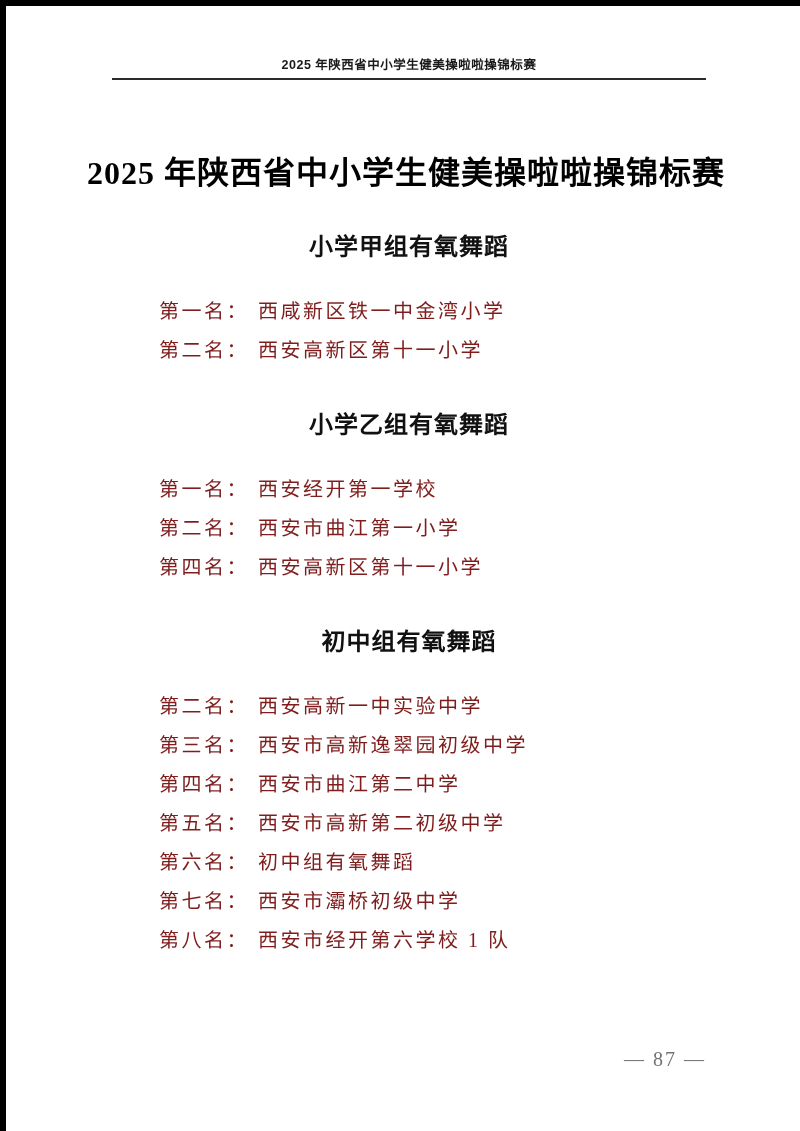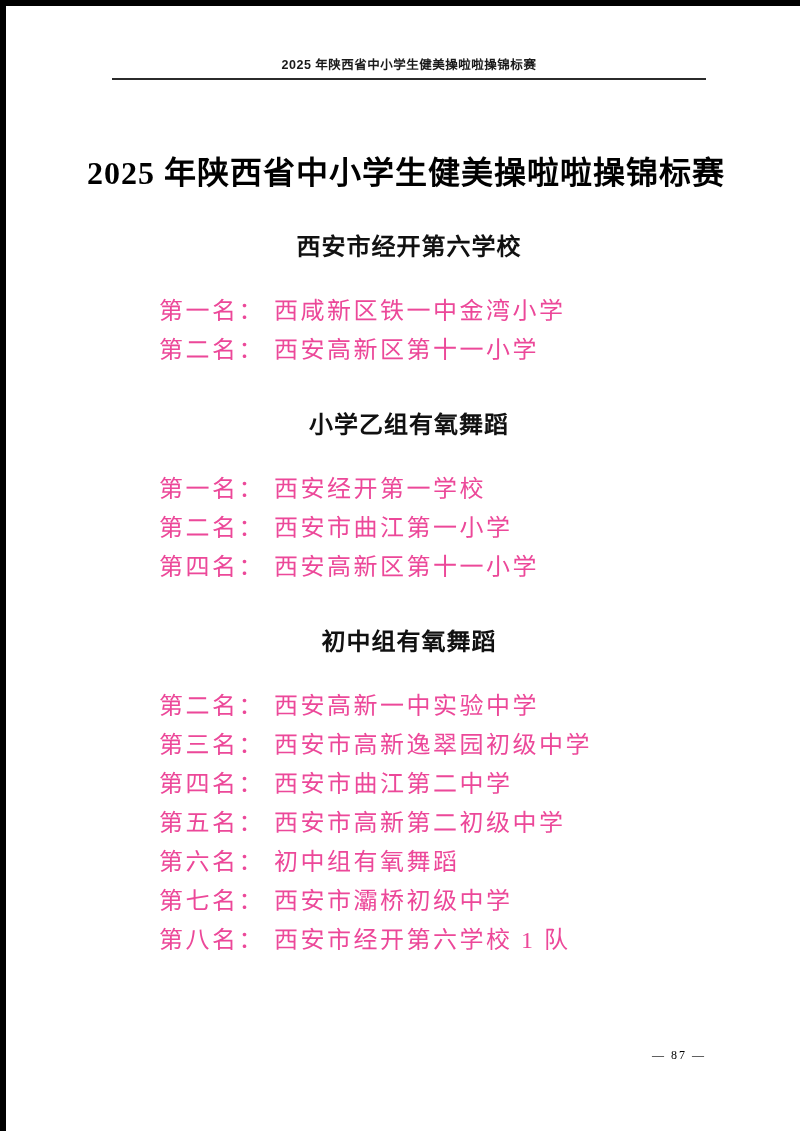--- a/index.html
+++ b/index.html
@@ -70,56 +70,56 @@
     color: #111111;
   }
   .section + .section .section-heading {
     margin-top: 40px;
   }
   .results {
     margin-top: 30px;
     padding-left: 47px;
   }
   .result-row {
-    font-size: 24px;
+    font-size: 20px;
     line-height: 39px;
     letter-spacing: 2.5px;
-    color: #ec4899;
+    color: #7f1d1d;
     white-space: nowrap;
   }
   .rank {
     margin-right: 9px;
   }
   
   .doc-footer {
     position: absolute;
     top: 1042px;
     right: 98px;
-    font-size: 12px;
+    font-size: 20px;
     letter-spacing: 2px;
-    color: #000000;
+    color: #737373;
     font-family: "Liberation Serif", serif;
   }
 </style>
 </head>
 <body>
 
 <div class="page">
 
   <div class="doc-header">
     <span class="doc-header-text">2025 年陕西省中小学生健美操啦啦操锦标赛</span>
     <div class="header-rule"></div>
   </div>
 
   <div class="main-title">2025 年陕西省中小学生健美操啦啦操锦标赛</div>
 
   <div class="sections">
 
     <div class="section">
-      <h2 class="section-heading">西安市经开第六学校</h2>
+      <h2 class="section-heading">小学甲组有氧舞蹈</h2>
       <div class="results">
         <div class="result-row">
           <span class="rank">第一名：</span><span class="school">西咸新区铁一中金湾小学</span>
         </div>
         <div class="result-row">
           <span class="rank">第二名：</span><span class="school">西安高新区第十一小学</span>
         </div>
       </div>
     </div>
 

